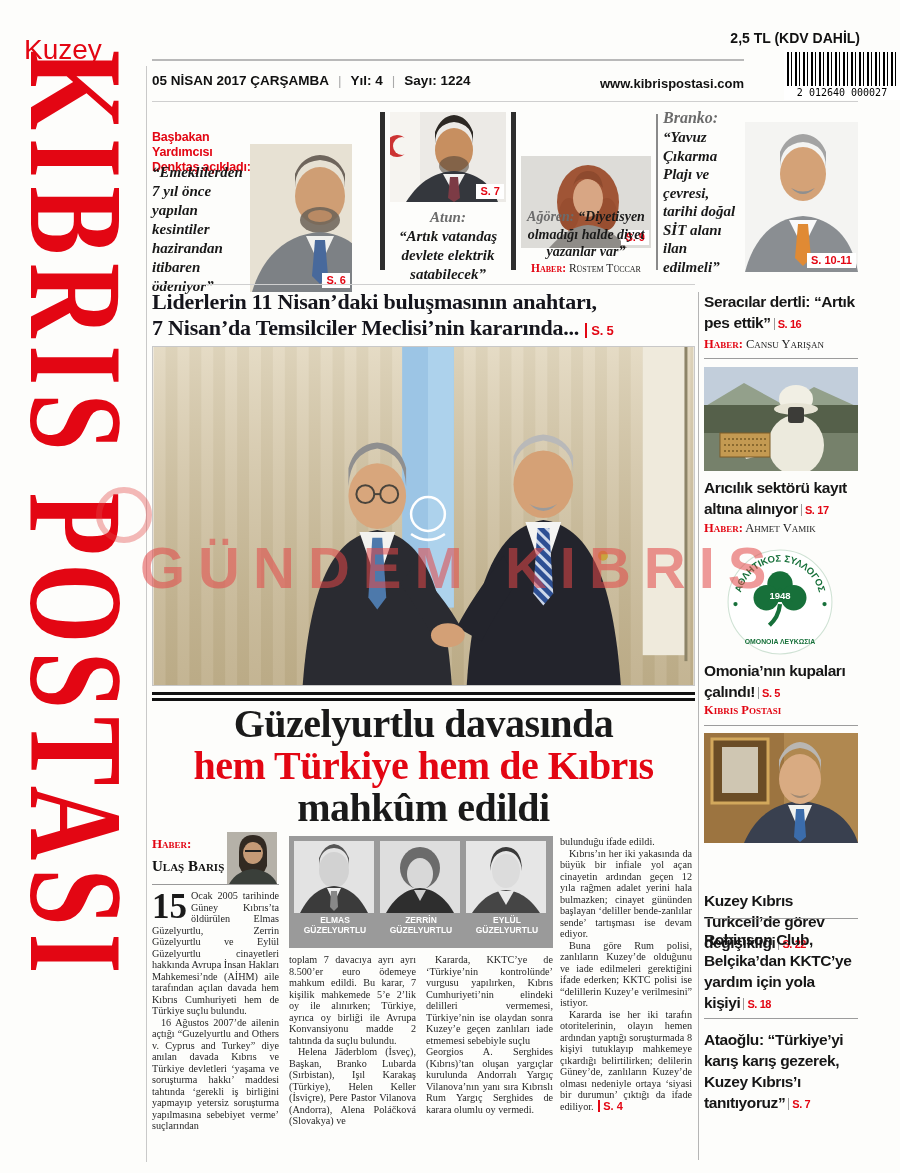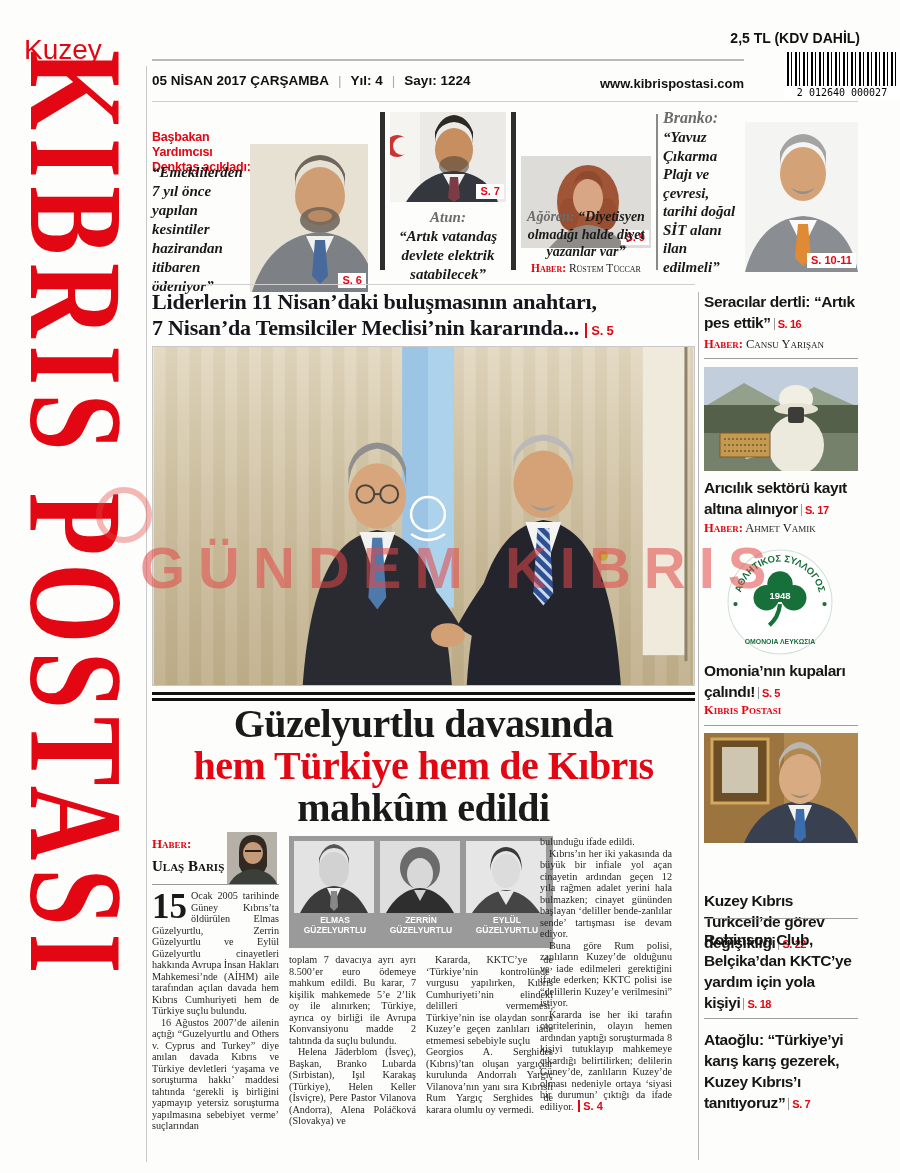--- a/index.html
+++ b/index.html
@@ -99,21 +99,21 @@
     <span>Yıl: 4</span>
     <span class="sep">|</span>
     <span>Sayı: 1224</span>
   </div>
   <div class="abs" id="website">www.kibrispostasi.com</div>
   <div class="abs" id="header-rule-bottom"></div>
 
   <div class="abs" style="left:152px;top:110px;width:224px;height:164px;margin-top:20px;">
     <div class="kicker" style="width:104px;">Başbakan Yardımcısı Denktaş açıkladı:</div>
     <div class="tq" style="position:absolute;left:0;top:33px;width:100px;">“Emeklilerden 7 yıl önce yapılan kesintiler hazirandan itibaren ödeniyor”</div>
-    <div class="tphoto" style="left:98px;top:14px;width:118px;height:148px;">
+    <div class="tphoto" style="left:98px;top:14px;width:102px;height:148px;">
       <svg width="126" height="148" viewBox="0 0 126 148">
         <rect width="126" height="148" fill="#e7e1d3"></rect>
         <ellipse cx="70" cy="52" rx="25" ry="29" fill="#cf9e74"></ellipse>
         <path d="M45,44 Q45,18 70,16 Q95,18 95,44 L95,30 Q88,12 70,11 Q52,12 45,30 Z" fill="#6e655c"></path>
         <ellipse cx="70" cy="76" rx="20" ry="13" fill="#6b6257" opacity="0.85"></ellipse>
         <ellipse cx="70" cy="72" rx="12" ry="6" fill="#b98a64"></ellipse>
         <path d="M2,148 C14,108 40,90 70,88 C100,90 120,108 126,148 Z" fill="#7d8185"></path>
         <polygon points="56,92 84,92 70,122" fill="#f1f1ee"></polygon>
         <polygon points="65,96 75,96 78,132 70,140 62,132" fill="#48699c"></polygon>
       </svg>
@@ -316,21 +316,21 @@
   </div>
 
   <div class="abs" style="left:289px;top:954px;width:127px;">
     <p class="body">toplam 7 davacıya ayrı ayrı 8.500’er euro ödemeye mahkum edildi. Bu karar, 7 kişilik mahkemede 5’e 2’lik oy ile alınırken; Türkiye, ayrıca oy birliği ile Avrupa Konvansiyonu madde 2 tahtında da suçlu bulundu.</p>
     <p class="body indent">Helena Jäderblom (İsveç), Başkan, Branko Lubarda (Sırbistan), Işıl Karakaş (Türkiye), Helen Keller (İsviçre), Pere Pastor Vilanova (Andorra), Alena Poláčková (Slovakya) ve</p>
   </div>
   <div class="abs" style="left:426px;top:954px;width:127px;">
     <p class="body indent">Kararda, KKTC’ye de ‘Türkiye’nin kontrolünde’ vurgusu yapılırken, Kıbrıs Cumhuriyeti’nin elindeki delilleri vermemesi, Türkiye’nin ise olaydan sonra Kuzey’e geçen zanlıları iade etmemesi sebebiyle suçlu</p>
     <p class="body">Georgios A. Serghides (Kıbrıs)’tan oluşan yargıçlar kurulunda Andorralı Yargıç Vilanova’nın yanı sıra Kıbrıslı Rum Yargıç Serghides de karara olumlu oy vermedi.</p>
   </div>
-  <div class="abs" style="left:540px;top:836px;width:132px;">
+  <div class="abs" style="left:560px;top:836px;width:132px;">
     <p class="body">bulunduğu ifade edildi.</p>
     <p class="body indent">Kıbrıs’ın her iki yakasında da büyük bir infiale yol açan cinayetin ardından geçen 12 yıla rağmen adalet yerini hala bulmazken; cinayet gününden başlayan ‘deliller bende-zanlılar sende’ tartışması ise devam ediyor.</p>
     <p class="body indent">Buna göre Rum polisi, zanlıların Kuzey’de olduğunu ve iade edilmeleri gerektiğini ifade ederken; KKTC polisi ise “delillerin Kuzey’e verilmesini” istiyor.</p>
     <p class="body indent"><span>Kararda ise her iki tarafın otoritelerinin, olayın hemen ardından yaptığı soruşturmada 8 kişiyi tutuklayıp mahkemeye çıkardığı belirtilirken; delilerin Güney’de, zanlıların Kuzey’de olması nedeniyle ortaya ‘siyasi bir durumun’ çıktığı da ifade ediliyor.</span> <span class="art-pref">S. 4</span></p>
   </div>
 
   <div class="abs" id="sidebar-divider"></div>
 
   <div class="abs sb-head" style="top:291px;">
     <span>Seracılar dertli: “Artık pes ettik”</span><span class="sb-pref">S. 16</span>

